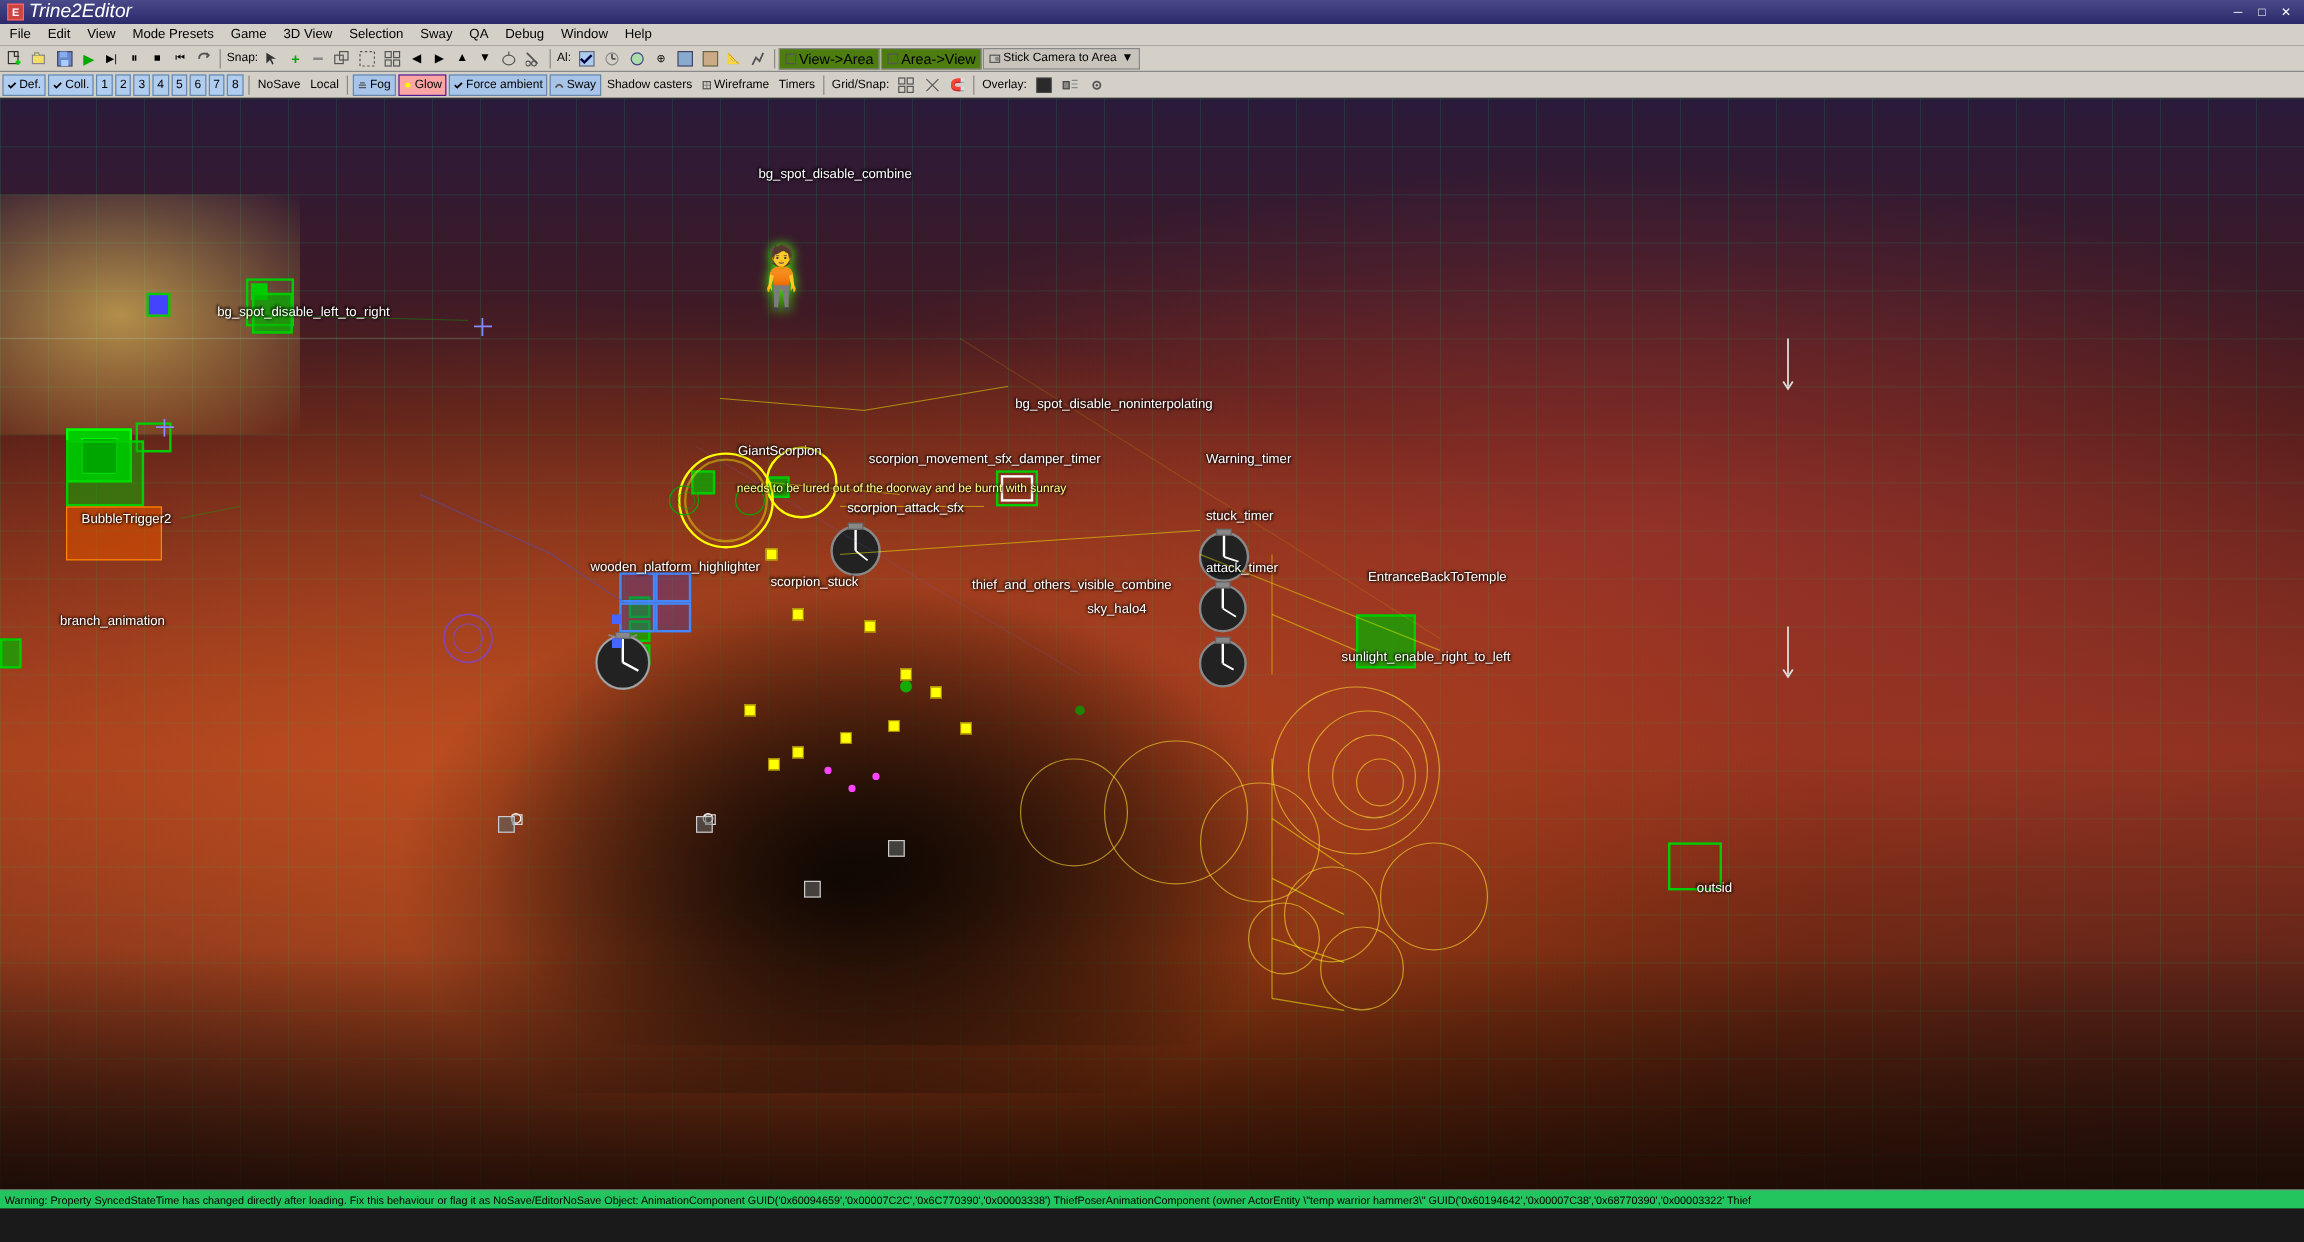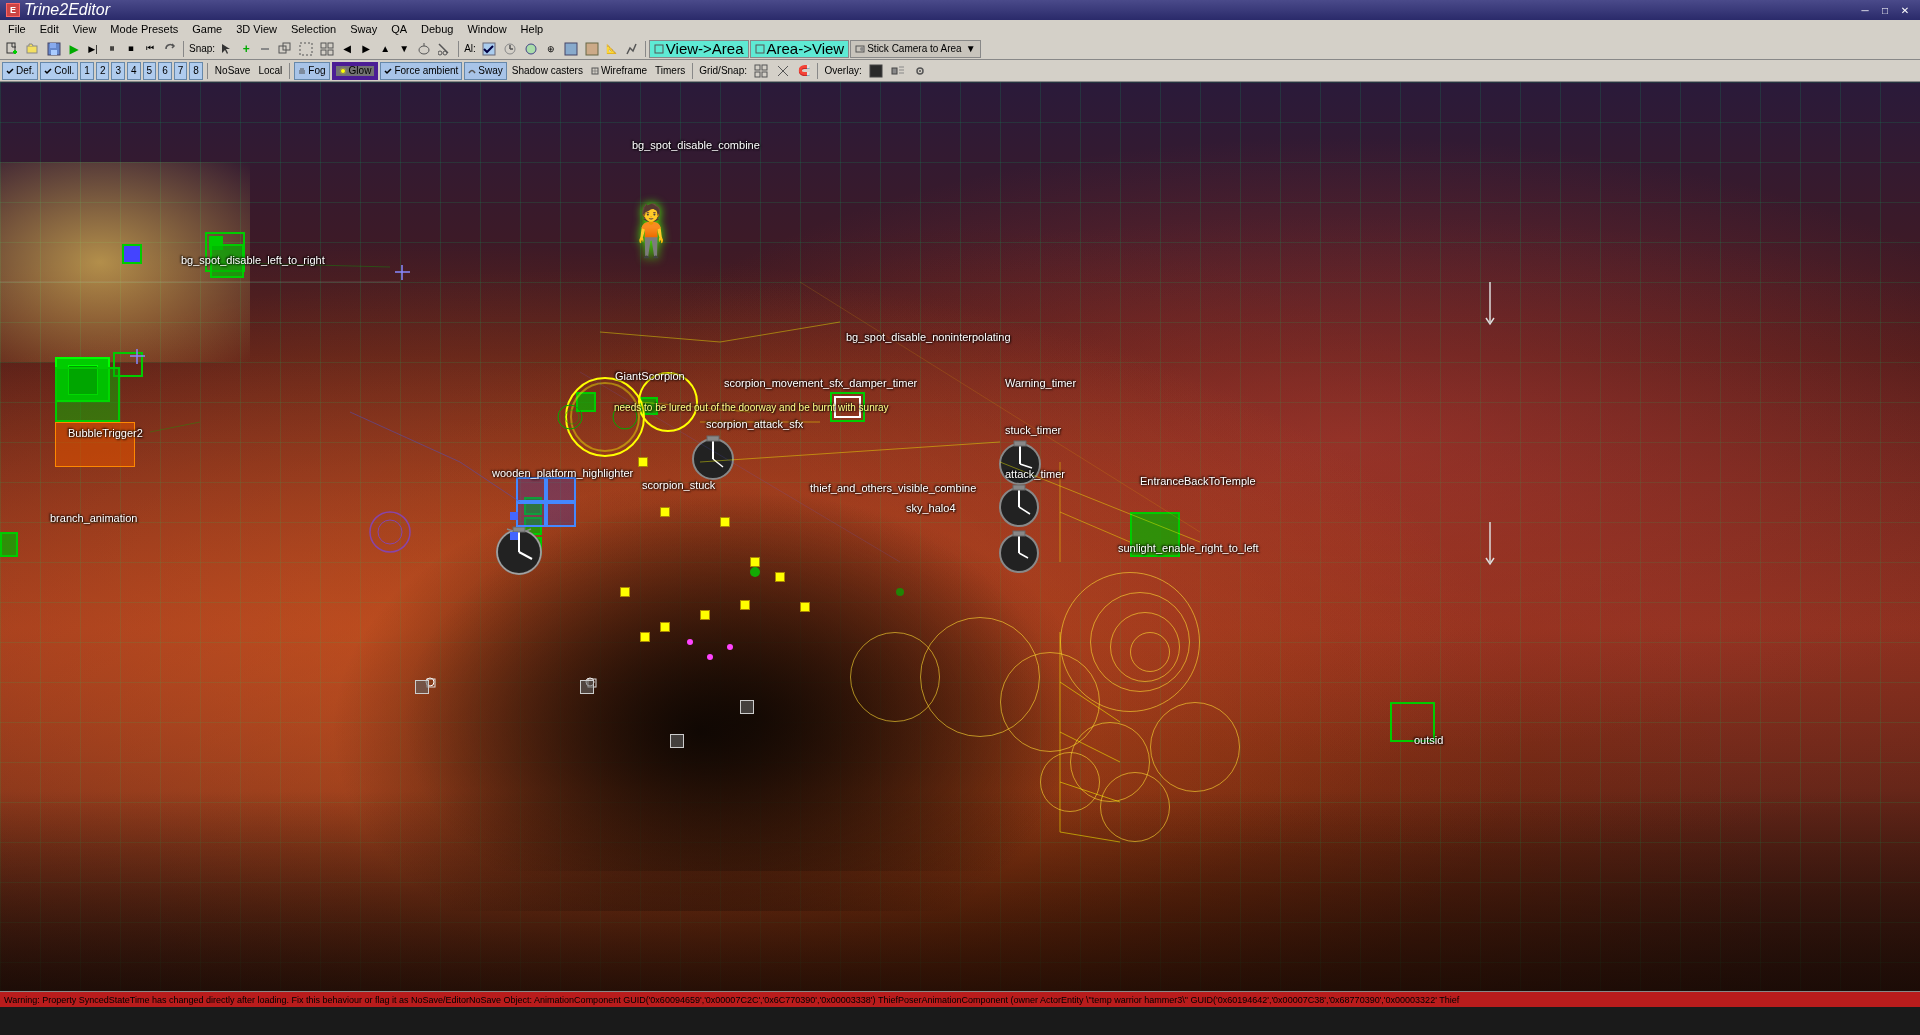--- a/index.html
+++ b/index.html
@@ -219,21 +219,21 @@
       width: 10px;
       height: 10px;
       background: #ffff00;
       border: 1px solid #aa8800;
     }
 
     
     #status-bar {
       width: 100%;
       height: 16px;
-      background: #b91c1c;
+      background: #22c55e;
       border-top: 1px solid #888;
       display: flex;
       align-items: center;
       padding: 0 4px;
       font-size: 9px;
       color: #000;
       overflow: hidden;
     }
 
     
@@ -251,24 +251,24 @@
       width: 700px;
       height: 380px;
       background: radial-gradient(ellipse at 50% 60%, rgba(30,15,5,0.85) 0%, transparent 70%);
     }
 
     .view-area-btn {
       display: flex;
       align-items: center;
       gap: 2px;
       padding: 1px 4px;
-      background: #5eead4;
+      background: #4d7c0f;
       border: 1px solid #888;
       cursor: pointer;
-      font-size: 15px;
+      font-size: 12px;
       color: #000;
       height: 18px;
     }
 
     .stick-camera-btn {
       display: flex;
       align-items: center;
       gap: 2px;
       padding: 1px 4px;
       background: #c8c4bc;
@@ -495,21 +495,21 @@
 
   <div class="toolbar2-item" style="background:#a8c4e8; border:1px solid #6688aa;">
     <svg width="8" height="8" viewBox="0 0 8 8">
         <line x1="1" y1="4" x2="7" y2="4" stroke="#555" stroke-width="1"></line>
         <line x1="1" y1="6" x2="7" y2="6" stroke="#555" stroke-width="1"></line>
         <line x1="2" y1="2" x2="6" y2="2" stroke="#555" stroke-width="1"></line>
       </svg>
     Fog
   </div>
 
-  <div class="toolbar2-item" style="background:#737373; border:4px solid #4c1d95;">
+  <div class="toolbar2-item" style="background:#fca5a5; border:1px solid #4c1d95;">
     <svg width="8" height="8" viewBox="0 0 8 8">
         <circle cx="4" cy="4" r="2" fill="#ffff00"></circle>
         <circle cx="4" cy="4" r="3" fill="none" stroke="#ffdd00" stroke-width="0.5" opacity="0.5"></circle>
       </svg>
     Glow
   </div>
 
   <div class="toolbar2-item" style="background:#a8c4e8; border:1px solid #6688aa;">
     <svg width="8" height="8" viewBox="0 0 8 8">
         <polyline points="1,4 3,6 7,2" fill="none" stroke="#000" stroke-width="1.5"></polyline>

